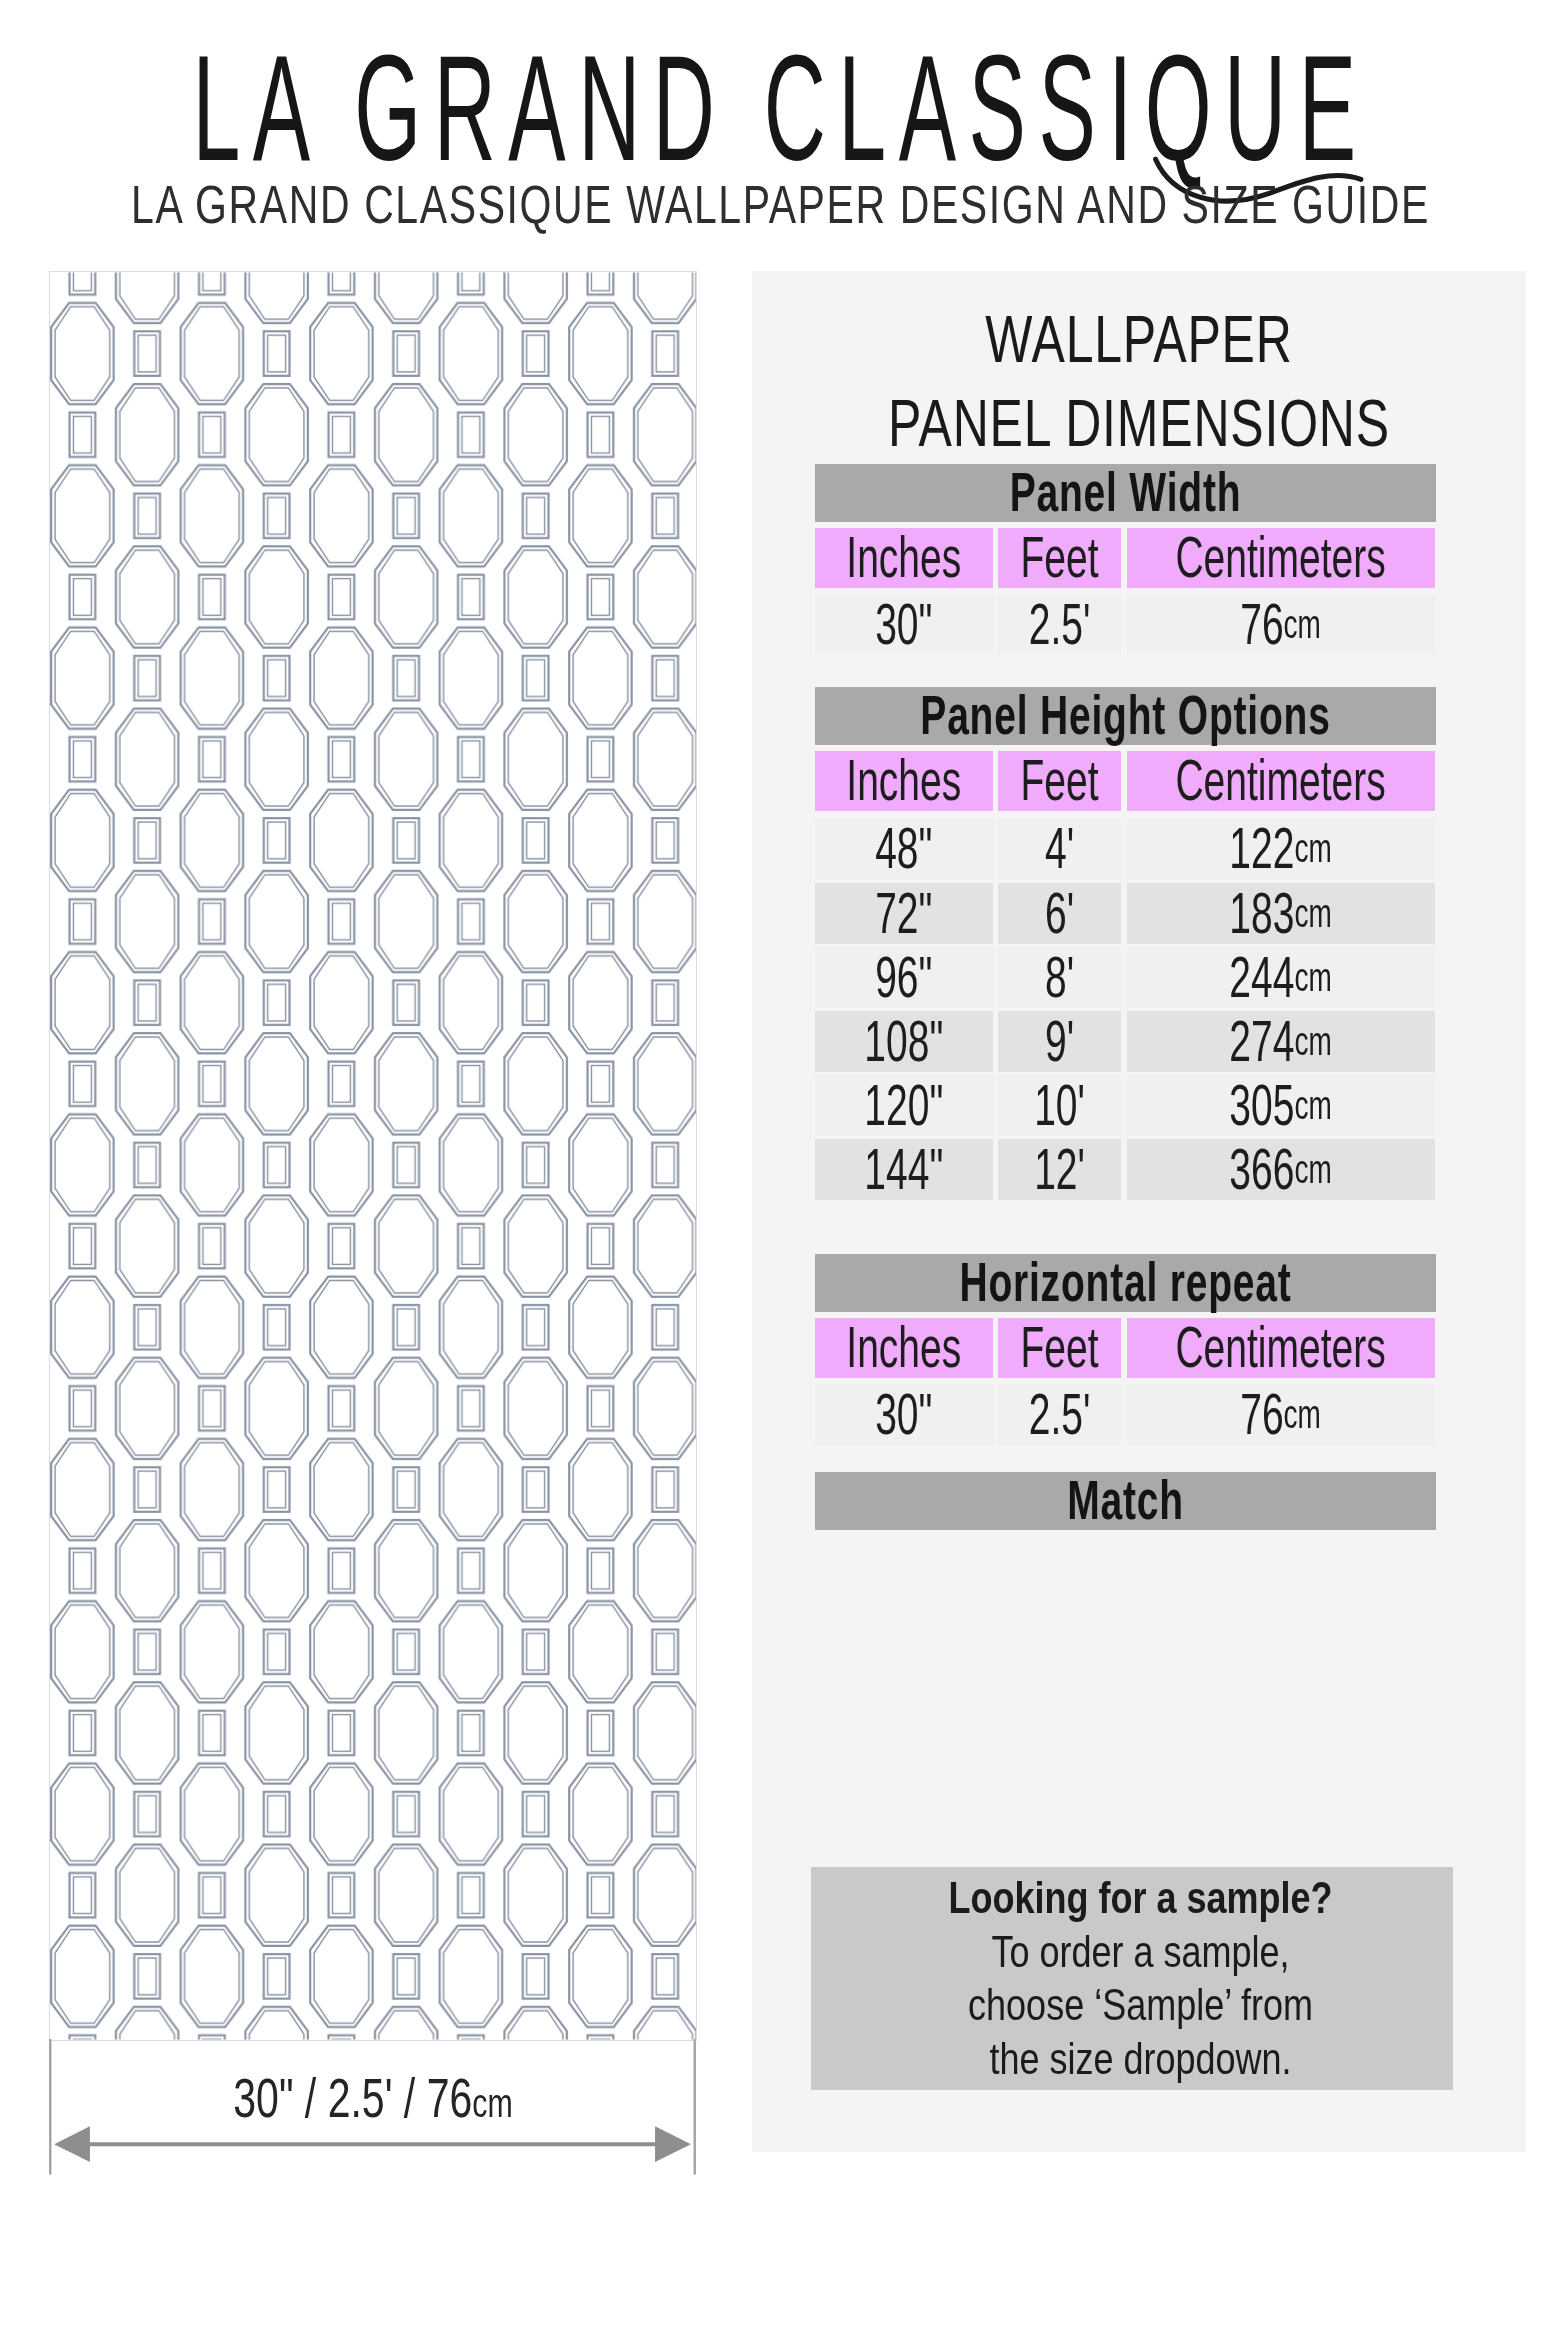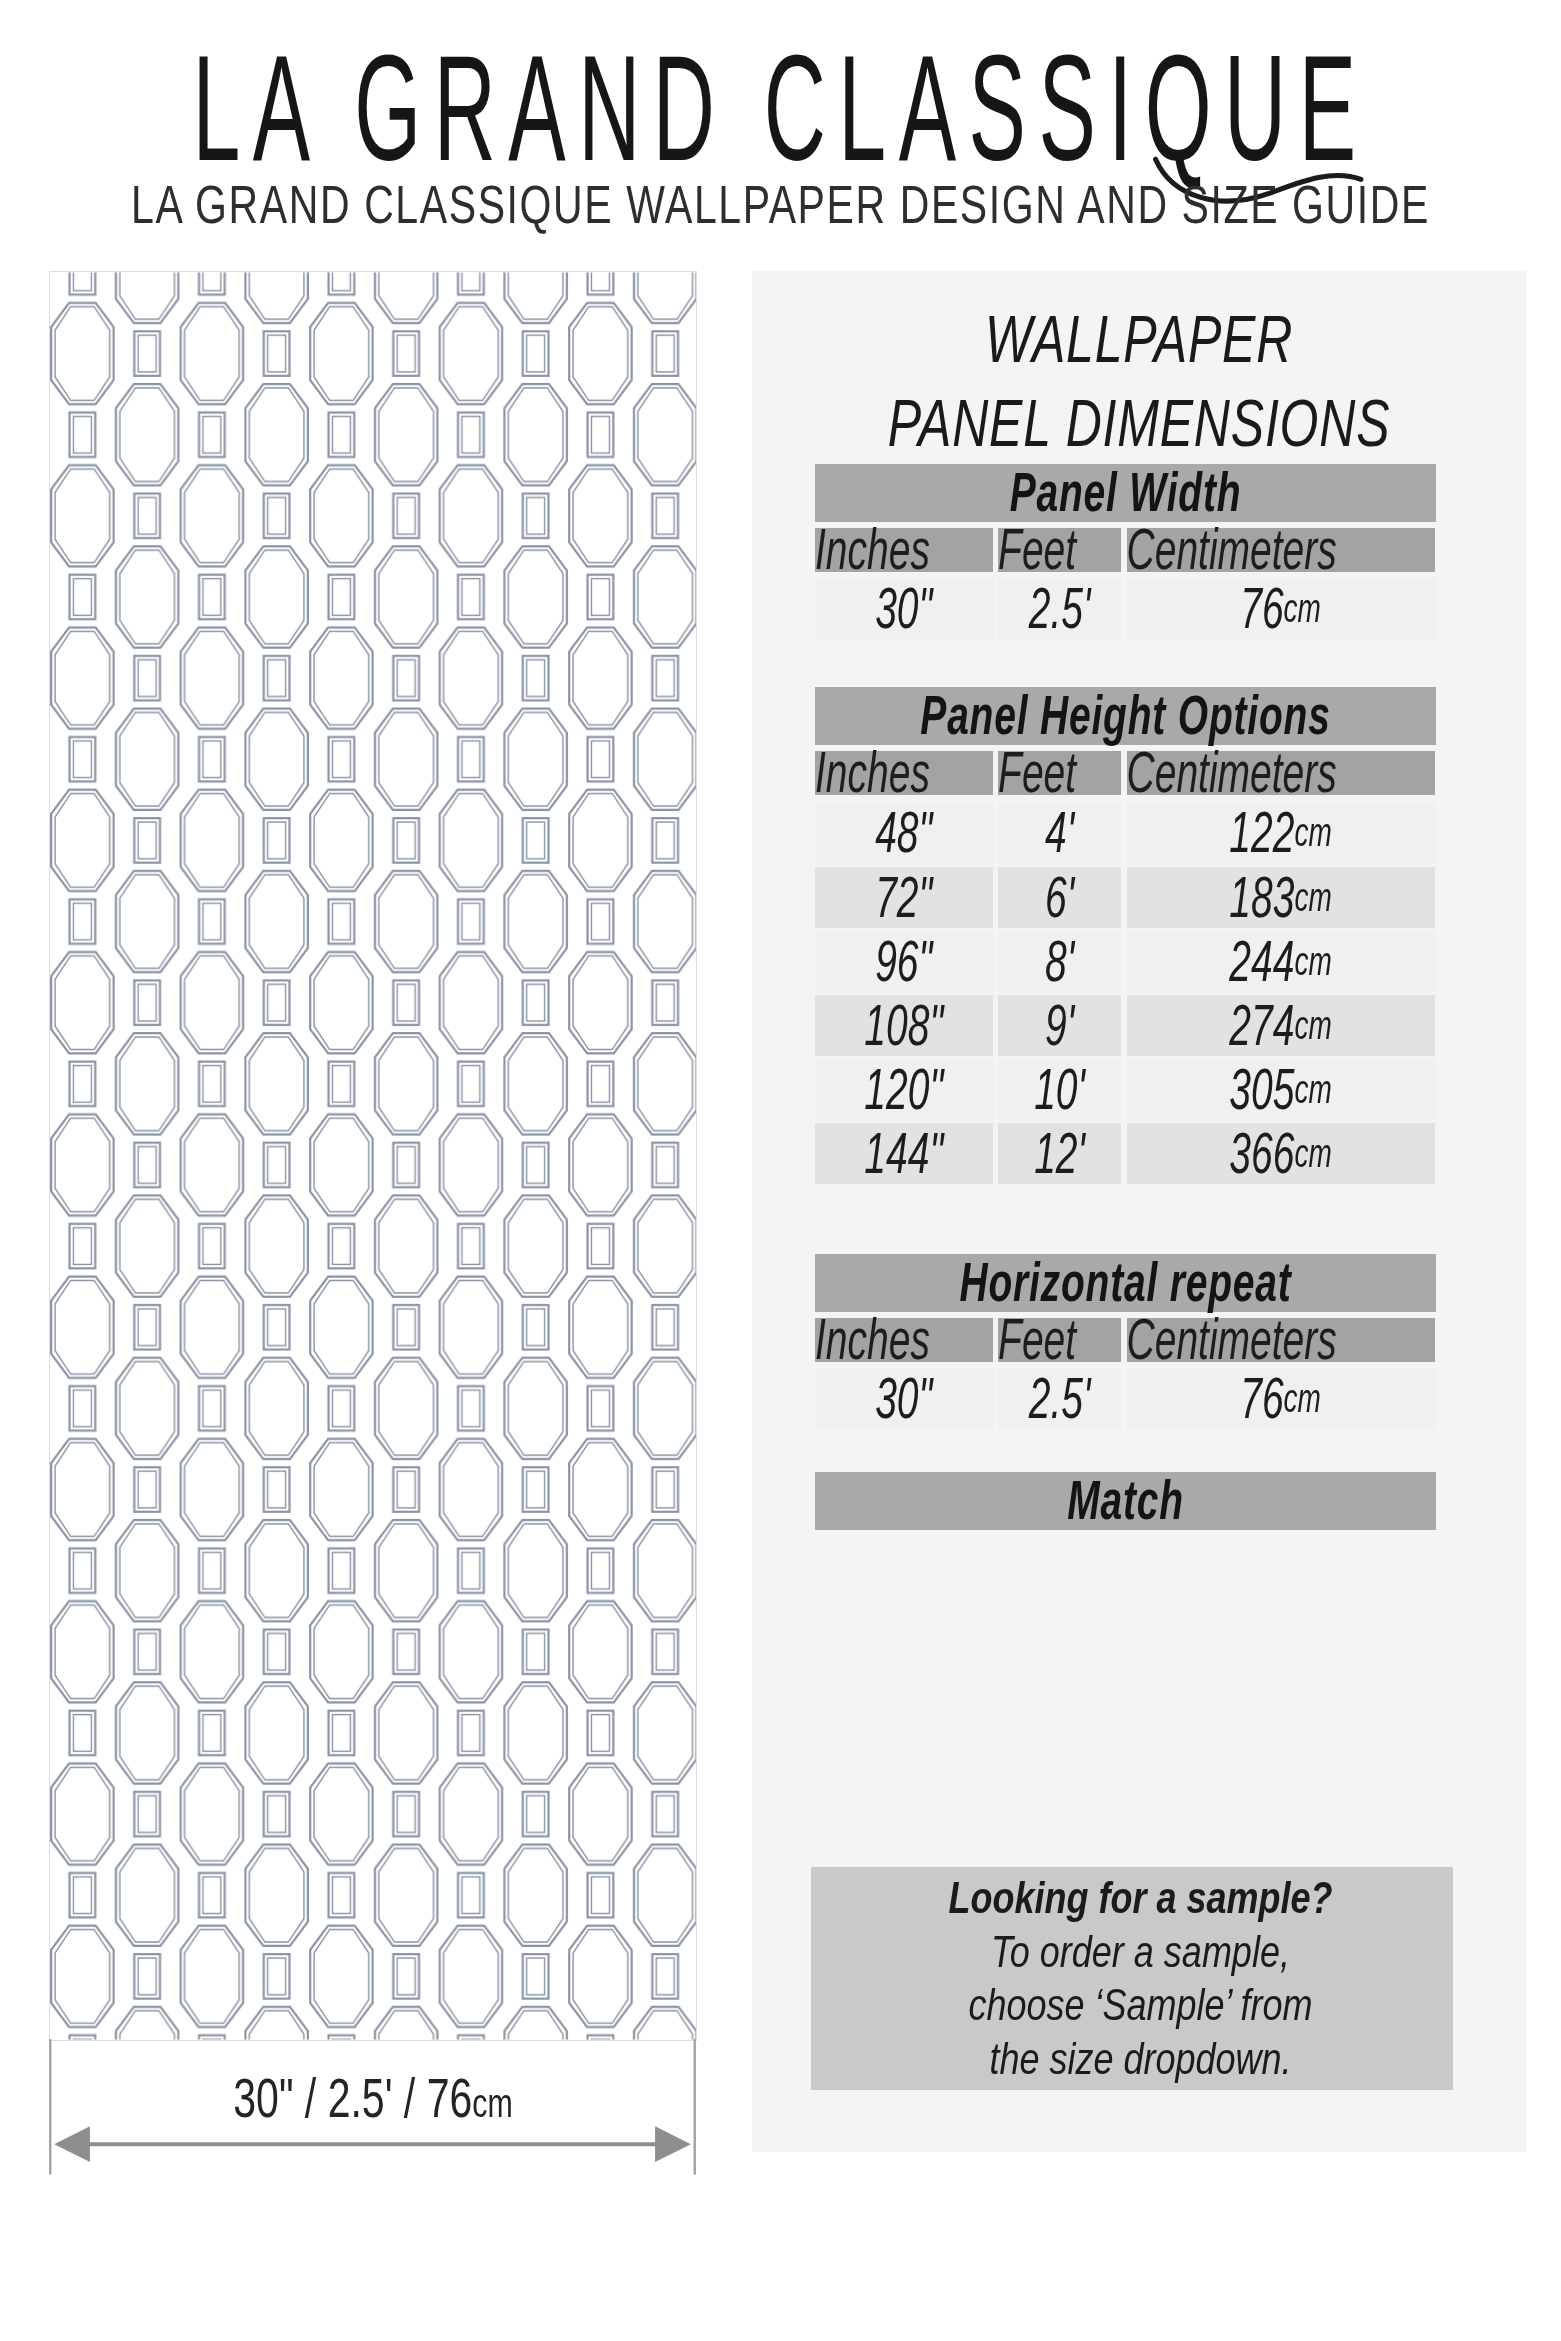--- a/index.html
+++ b/index.html
@@ -33,40 +33,40 @@
   #width-label{
     left:49px;top:2067px;width:648px;text-align:center;
     font-size:41px;color:#242424;transform:scaleY(1.35);transform-origin:top center;
     white-space:nowrap;
   }
   #width-label .unit{font-size:0.74em;}
   #width-arrow{left:44px;top:2036px;width:657px;height:144px;}
 
   
   #dim-panel{
-    left:752px;top:271px;width:774px;height:1881px;background:#f4f4f4;font-style:italic;
+    left:752px;top:271px;width:774px;height:1881px;background:#f4f4f4;
   }
   #dim-heading{
     top:28px;left:0;width:100%;text-align:center;
     font-size:50px;line-height:1.25;color:#1a1a1a;letter-spacing:0.8px;
     transform:scaleY(1.32);transform-origin:top center;
   }
   .tablewrap{left:63px;width:621px;}
   .bar{
     height:58px;background:#a9a9a9;display:flex;align-items:center;justify-content:center;
   }
   .bar span{
     font-weight:bold;font-size:39px;color:#141414;letter-spacing:0.8px;
     display:inline-block;transform:scaleY(1.4);
   }
   .unitrow,.valrow{
     display:grid;grid-template-columns:28.6% 19.8% 49.6%;column-gap:5.5px;
   }
   .unitrow > div{
-    background:#a3a3a3;height:44px;display:flex;align-items:center;justify-content:flex-start;
+    background:#f0abfc;height:60px;display:flex;align-items:center;justify-content:center;
   }
   .valrow > div{
     background:#f0f0f0;height:61px;display:flex;align-items:center;justify-content:center;
   }
   .valrow.alt > div{background:#e2e2e2;}
   .unitrow span,.valrow span{
     font-size:39px;color:#1d1d1d;display:inline-block;transform:scaleY(1.45);white-space:nowrap;
   }
   .valrow span.unit{font-size:28px;}
   .cmcell span{letter-spacing:0px;}

